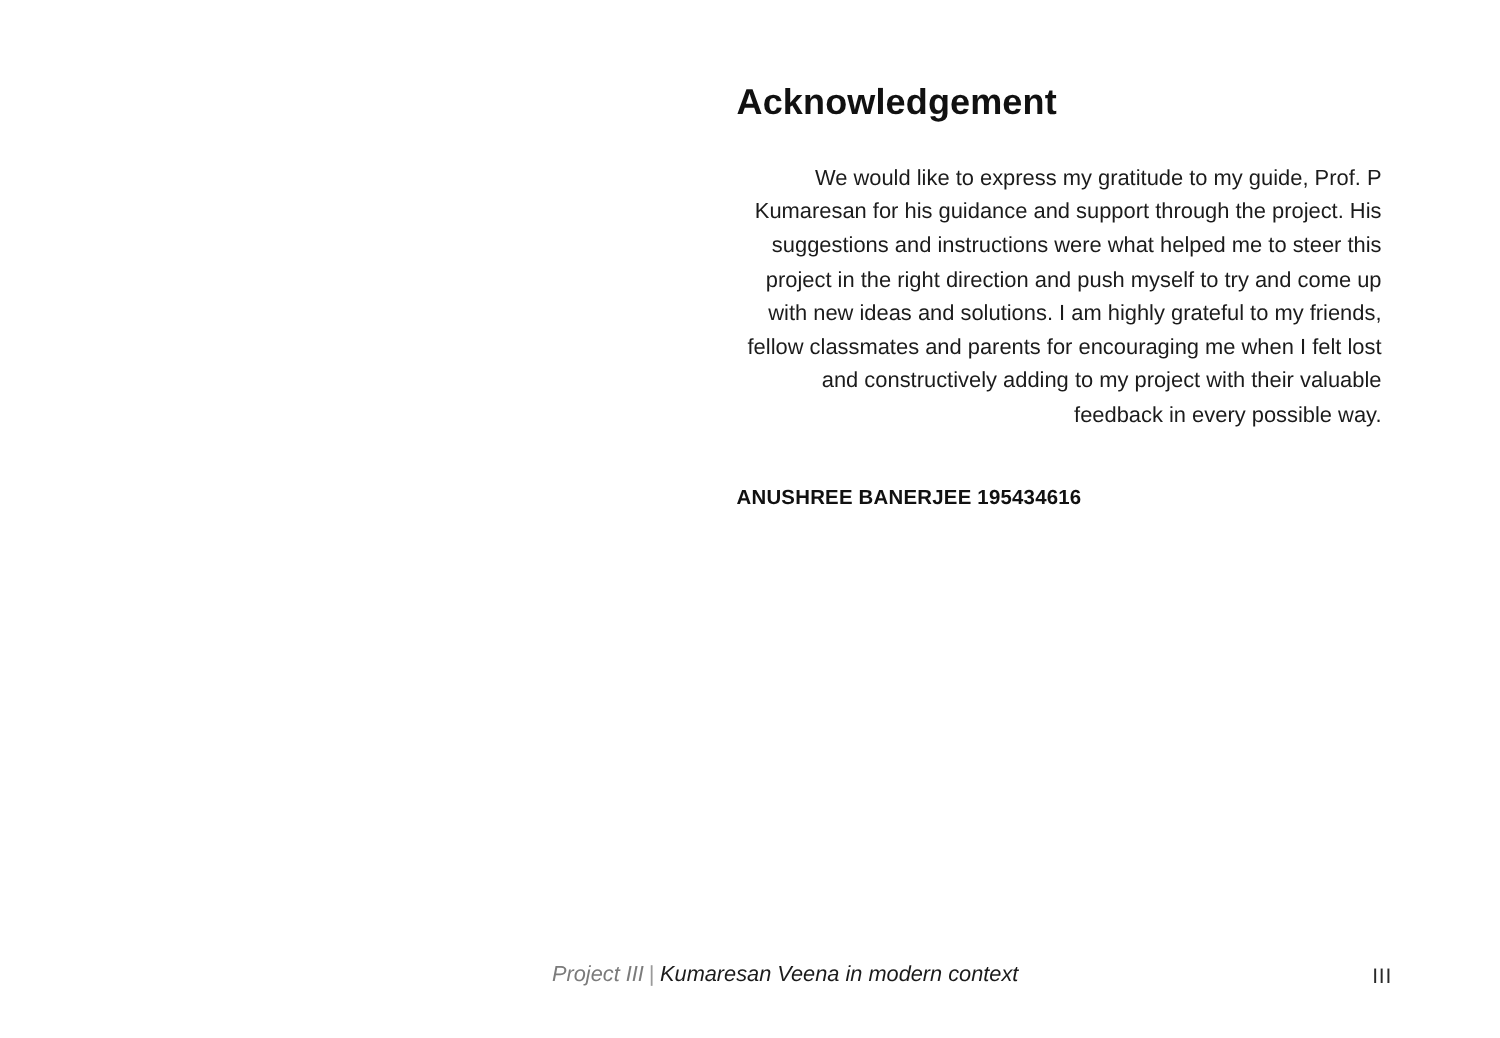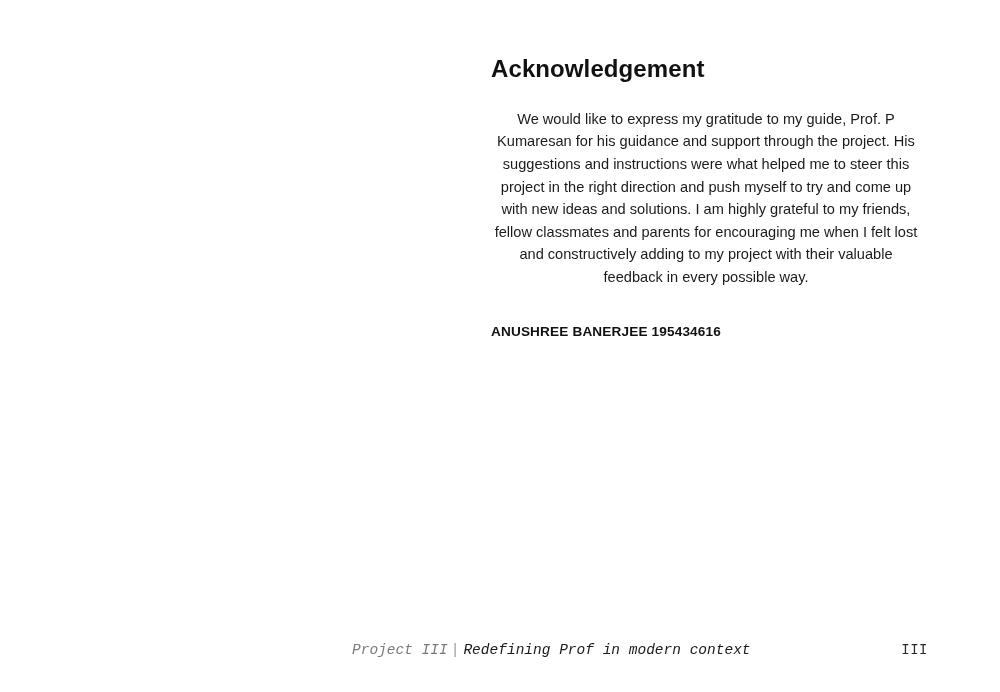--- a/index.html
+++ b/index.html
@@ -32,37 +32,36 @@
     letter-spacing: 0.1px;
     color: #111111;
     margin: 0 0 24px 0;
     line-height: 1.2;
   }
   .doc-paragraph {
     font-size: 14.6px;
     line-height: 1.55;
     color: #1b1b1b;
     margin: 0;
-    text-align: center;
+    text-align: right;
     width: 430px;
   }
   .doc-signature {
     font-size: 13.6px;
     font-weight: bold;
     color: #111111;
     margin-top: 35px;
     letter-spacing: 0.15px;
   }
   .footer {
     position: absolute;
-    left: 0;
+    left: 16px;
     right: 0;
     bottom: 30px;
     height: 20px;
-    font-family: Liberation Mono, monospace;
   }
   .footer-center {
     position: absolute;
     left: 352px;
     top: 0;
     display: flex;
     align-items: baseline;
     font-style: italic;
     font-size: 14.5px;
     white-space: nowrap;
@@ -96,18 +95,18 @@
 
     <p class="doc-paragraph">We would like to express my gratitude to my guide, Prof. P Kumaresan for his guidance and support through the project. His suggestions and instructions were what helped me to steer this project in the right direction and push myself to try and come up with new ideas and solutions. I am highly grateful to my friends, fellow classmates and parents for encouraging me when I felt lost and constructively adding to my project with their valuable feedback in every possible way.</p>
 
     <div class="doc-signature">ANUSHREE BANERJEE 195434616</div>
   </div>
 
   <div class="footer">
     <div class="footer-center">
       <span class="footer-project">Project III</span>
       <span class="footer-divider">|</span>
-      <span class="footer-title">Redefining Prof in modern context</span>
+      <span class="footer-title">Kumaresan Veena in modern context</span>
     </div>
     <div class="footer-pagenum">III</div>
   </div>
 
 </div>
 
 </body></html>

